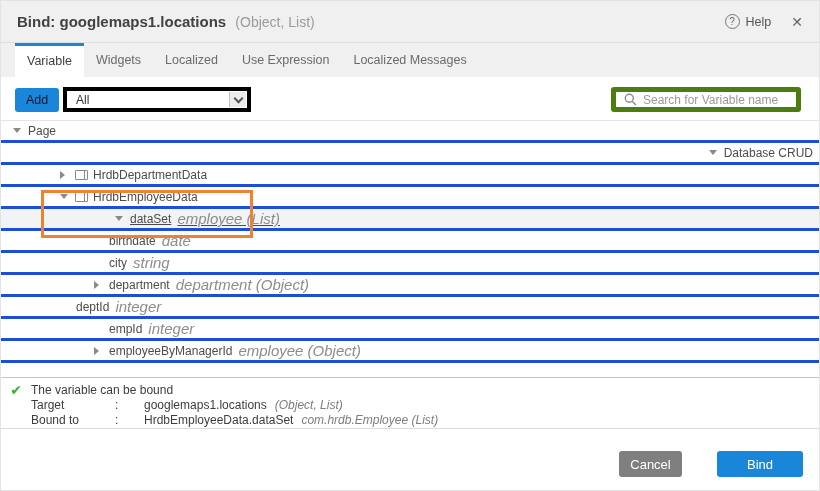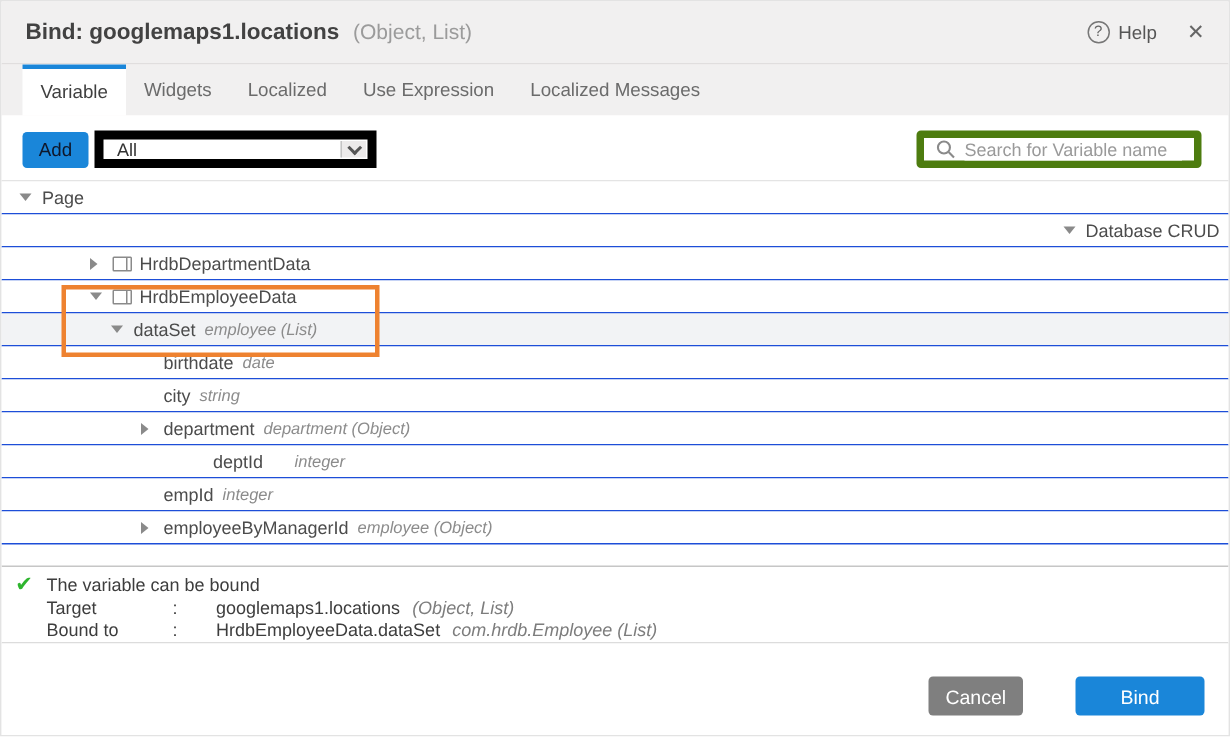--- a/index.html
+++ b/index.html
@@ -22,46 +22,46 @@
   .tabbar { position:absolute; top:42px; left:0; right:0; height:34px; background:#f1f0f0;
             display:flex; padding-left:14px; }
   .tab { padding:0 12px; line-height:34px; font-size:12.5px; color:#6b6b6b; cursor:pointer; }
   .tab.active { background:#fff; border-top:3px solid #1a86d9; line-height:31px; color:#3f3f3f; }
 
   
   .toolbar { position:absolute; top:76px; left:0; right:0; height:43px; background:#fff; }
   .add-btn { position:absolute; left:14px; top:11px; width:44px; height:24px; background:#1a86d9;
              color:#0f172a; border:none; border-radius:3px; font-size:12.5px; font-family:inherit; cursor:pointer; }
   .filter-select { position:absolute; left:62px; top:10px; width:188px; height:25px; background:#fff;
-                   border:6px solid #000000; display:flex; align-items:center; padding-left:9px;
+                   border:4px solid #000000; display:flex; align-items:center; padding-left:9px;
                    font-size:12px; color:#333; cursor:pointer; }
   .sel-arrow-box { position:absolute; right:1px; top:1px; bottom:1px; width:17px; background:#eceaea;
                    border-left:1px solid #c3c3c3; display:flex; align-items:center; justify-content:center; }
   .sel-chevron { width:7px; height:7px; border-right:2px solid #555; border-bottom:2px solid #555;
                  transform:rotate(45deg); margin-top:-3px; }
   .search-box { position:absolute; right:18px; top:10px; width:190px; height:25px; border:5px solid #4d7c0f;
                 border-radius:3px; display:flex; align-items:center; padding:0 8px; gap:6px; background:#fff; }
   .search-box input { border:none; outline:none; flex:1; font-size:12px; color:#333; font-family:inherit; min-width:0; }
   .search-box input::placeholder { color:#9a9a9a; }
 
   
   .tree { position:absolute; top:119px; left:0; right:0; border-top:1px solid #e4e4e4; }
-  .tree-row { height:22px; border-bottom:1px solid #1d4ed8; display:flex; align-items:center;
+  .tree-row { height:22px; border-bottom:3px solid #1d4ed8; display:flex; align-items:center;
               font-size:12px; color:#4c4c4c; cursor:pointer; background:#fff; }
   .tree-row.selected { background:#f2f3f5; }
   .caret { width:15px; flex:none; display:flex; align-items:center; }
   .caret.down::before { content:""; width:0; height:0; border-left:4px solid transparent;
                         border-right:4px solid transparent; border-top:5px solid #8a8a8a; }
   .caret.right::before { content:""; width:0; height:0; border-top:4px solid transparent;
                          border-bottom:4px solid transparent; border-left:5px solid #8a8a8a; }
   .node-icon { width:13px; height:10px; border:1px solid #8a8a8a; border-radius:1px; position:relative;
                flex:none; margin-right:5px; }
   .node-icon::after { content:""; position:absolute; top:0; bottom:0; right:2px; width:1px; background:#8a8a8a; }
   .tree-row .label { margin-right:6px; white-space:nowrap; }
-  .tree-row .type { font-style:italic; color:#8c8c8c; font-size:11px; white-space:nowrap;text-align:right; }
+  .tree-row .type { font-style:italic; color:#8c8c8c; font-size:15px; white-space:nowrap;text-align:right; }
 
   
   .highlight-box { position:absolute; left:40px; top:189px; width:212px; height:48px;
                    border:3px solid #ee8230; pointer-events:none; z-index:5; }
 
   
   .status { position:absolute; top:376px; left:0; right:0; height:52px; background:#fff;
             border-top:1px solid #c6c6c6; border-bottom:1px solid #dcdcdc; padding-top:4px;
             font-size:12px; color:#3d3d3d; }
   .status-line { display:flex; align-items:center; height:15px; }
@@ -151,21 +151,21 @@
         <span class="node-icon"></span>
         <span class="label">HrdbDepartmentData</span>
 
       </div>
       <div class="tree-row" style="padding-left: 59px;">
         <span class="caret down"></span>
         <span class="node-icon"></span>
         <span class="label">HrdbEmployeeData</span>
 
       </div>
-      <div class="tree-row selected" style="padding-left: 73px;">
+      <div class="tree-row selected" style="padding-left: 114px; text-decoration: underline;">
         <span class="caret down"></span>
 
         <span class="label">dataSet</span>
         <span class="type">employee (List)</span>
       </div>
       <div class="tree-row" style="padding-left: 93px;">
         <span class="caret"></span>
 
         <span class="label">birthdate</span>
         <span class="type">date</span>
@@ -175,21 +175,21 @@
 
         <span class="label">city</span>
         <span class="type">string</span>
       </div>
       <div class="tree-row" style="padding-left: 93px;">
         <span class="caret right"></span>
 
         <span class="label">department</span>
         <span class="type">department (Object)</span>
       </div>
-      <div class="tree-row" style="padding-left: 111px; gap: 15px;">
+      <div class="tree-row" style="padding-left: 60px;">
         <span class="caret"></span>
 
         <span class="label">deptId</span>
         <span class="type">integer</span>
       </div>
       <div class="tree-row" style="padding-left: 93px;">
         <span class="caret"></span>
 
         <span class="label">empId</span>
         <span class="type">integer</span>

